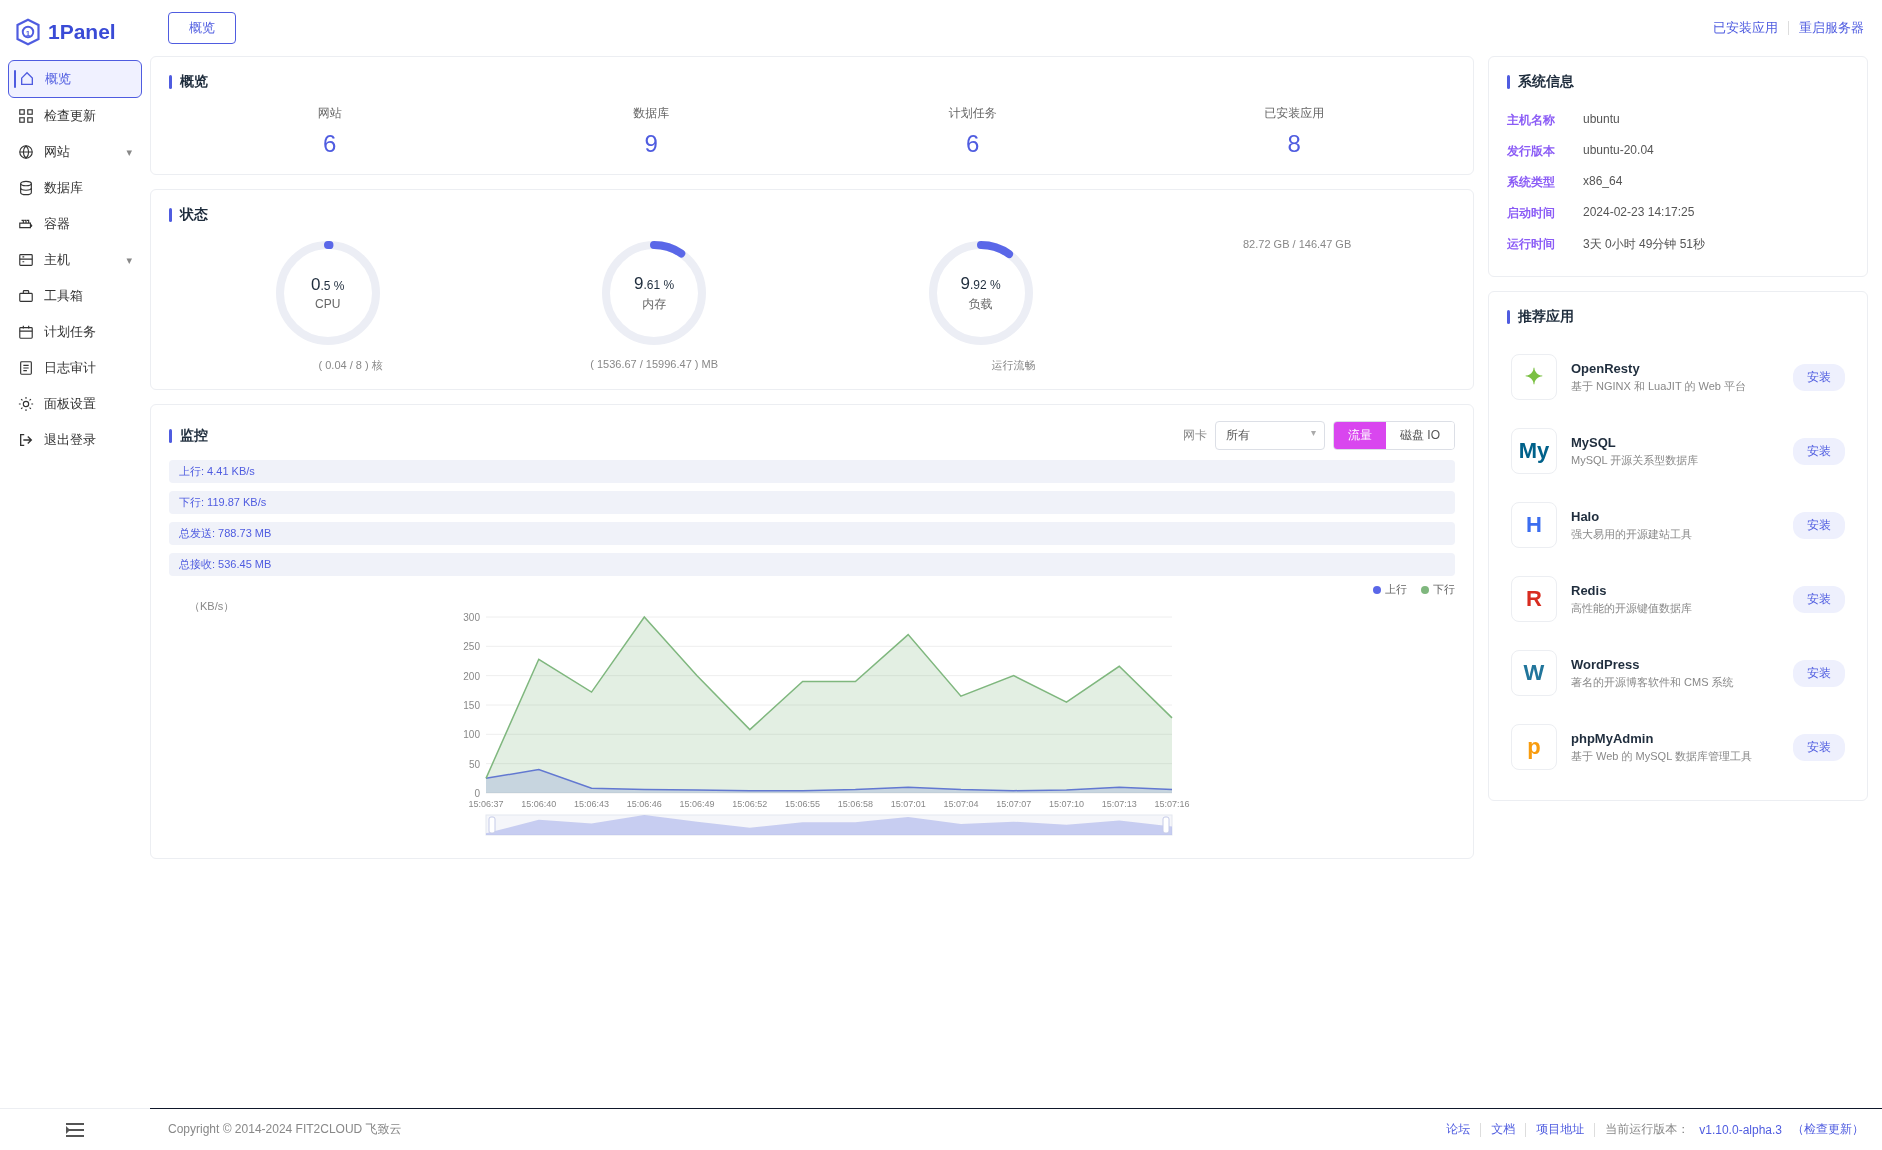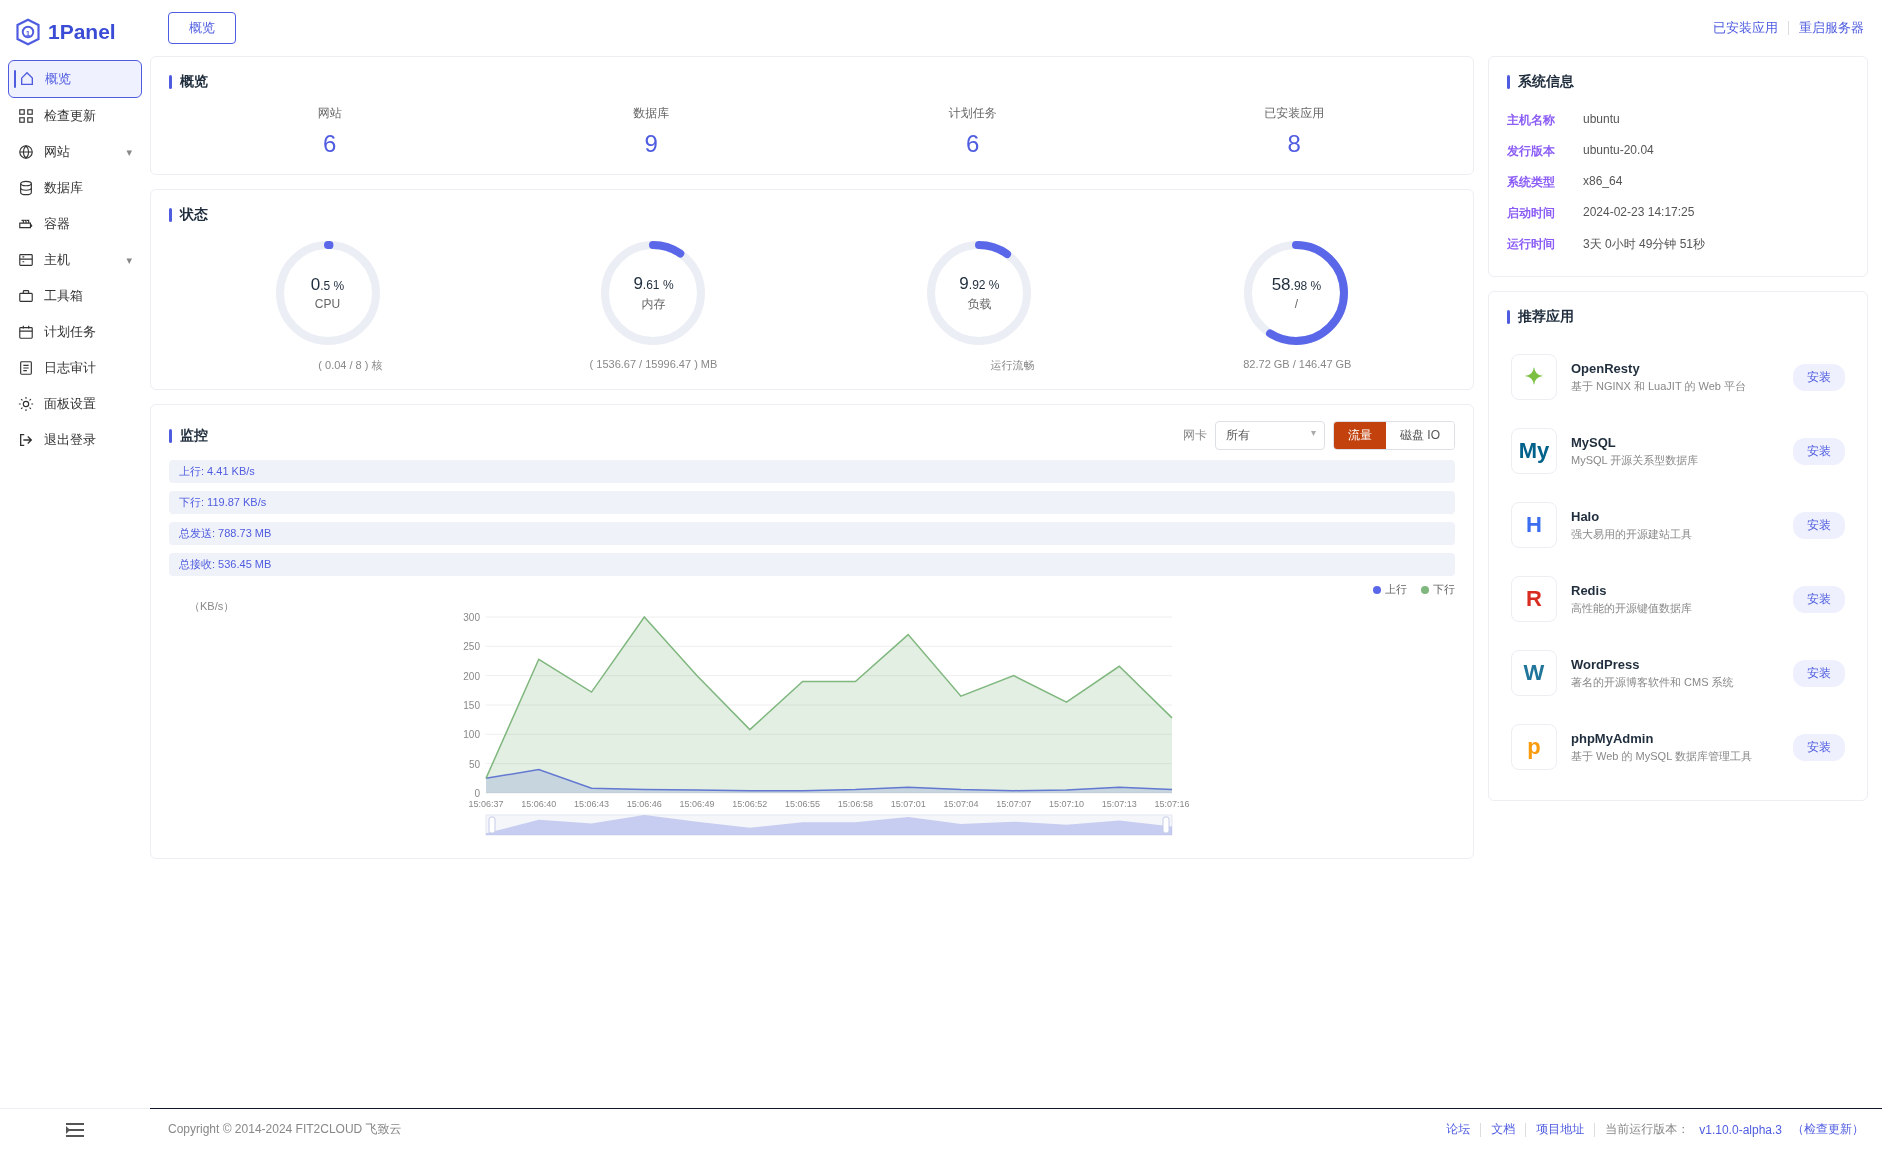--- a/index.html
+++ b/index.html
@@ -53,21 +53,21 @@
 .gauge-sub { font-size: 11px; color: #888; }
 
 
 .mon-head { display: flex; align-items: center; margin-bottom: 10px; }
 .mon-controls { margin-left: auto; display: flex; align-items: center; gap: 8px; }
 .net-label { color: #888; font-size: 12px; }
 .select-box { border: 1px solid #dcdfe6; border-radius: 4px; padding: 5px 24px 5px 10px; font-size: 12px; color: #555; position: relative; min-width: 110px; cursor: pointer; }
 .select-box::after { content: "▾"; position: absolute; right: 8px; color: #aaa; font-size: 10px; }
 .seg { display: flex; border: 1px solid #dcdfe6; border-radius: 4px; overflow: hidden; }
 .seg-btn { padding: 5px 14px; font-size: 12px; cursor: pointer; background: #fff; color: #555; }
-.seg-btn.active { background: #c2410c; color: #fff; }
+.seg-btn.active { background: #d946ef; color: #fff; }
 .tag-row { display: flex; gap: 8px; margin-bottom: 6px; flex-direction: column; }
 .tag { background: #f0f2f9; color: #4f5ce0; padding: 4px 10px; border-radius: 4px; font-size: 11px; }
 .legend { display: flex; gap: 14px; justify-content: flex-end; font-size: 11px; color: #666; margin-bottom: 2px; }
 .legend-item { display: flex; align-items: center; gap: 4px; text-align: center; }
 .dot { width: 8px; height: 8px; border-radius: 50%; }
 .chart-wrap { position: relative; }
 .y-unit { position: absolute; left: 20px; top: 0; font-size: 11px; color: #888; }
 
 
 .info-row { display: flex; padding: 7px 0; font-size: 12px; }
@@ -276,29 +276,20 @@
                     <circle class="gauge-fg" cx="55" cy="55" r="48" fill="none" stroke-width="8" stroke-dasharray="29.918015158666318 301.59289474462014"></circle>
                   </svg>
       <div class="gauge-center">
                     <div class="gauge-val">9<span class="dec">.92 %</span></div>
                     <div class="gauge-name">负载</div>
                   </div>
     </div>
                 <div class="gauge-sub">运行流畅</div>
               </div>
               <div class="gauge-item">
-    <div class="gauge"><svg width="110" height="110">
-                    <circle class="gauge-bg" cx="55" cy="55" r="48" fill="none" stroke-width="8"></circle>
-                    <circle class="gauge-fg" cx="55" cy="55" r="48" fill="none" stroke-width="8" stroke-dasharray="177.87948932037696 301.59289474462014"></circle>
-                  </svg>
-      <div class="gauge-center">
-                    <div class="gauge-val">58<span class="dec">.98 %</span></div>
-                    <div class="gauge-name">/</div>
-                  </div>
-    </div>
                 <div class="gauge-sub">82.72 GB / 146.47 GB</div>
               </div>
             </div>
         </div>
 
         <div class="card">
           <div class="mon-head">
             <div class="card-title" style="margin-bottom:0">监控</div>
             <div class="mon-controls">
               <span class="net-label">网卡</span>

